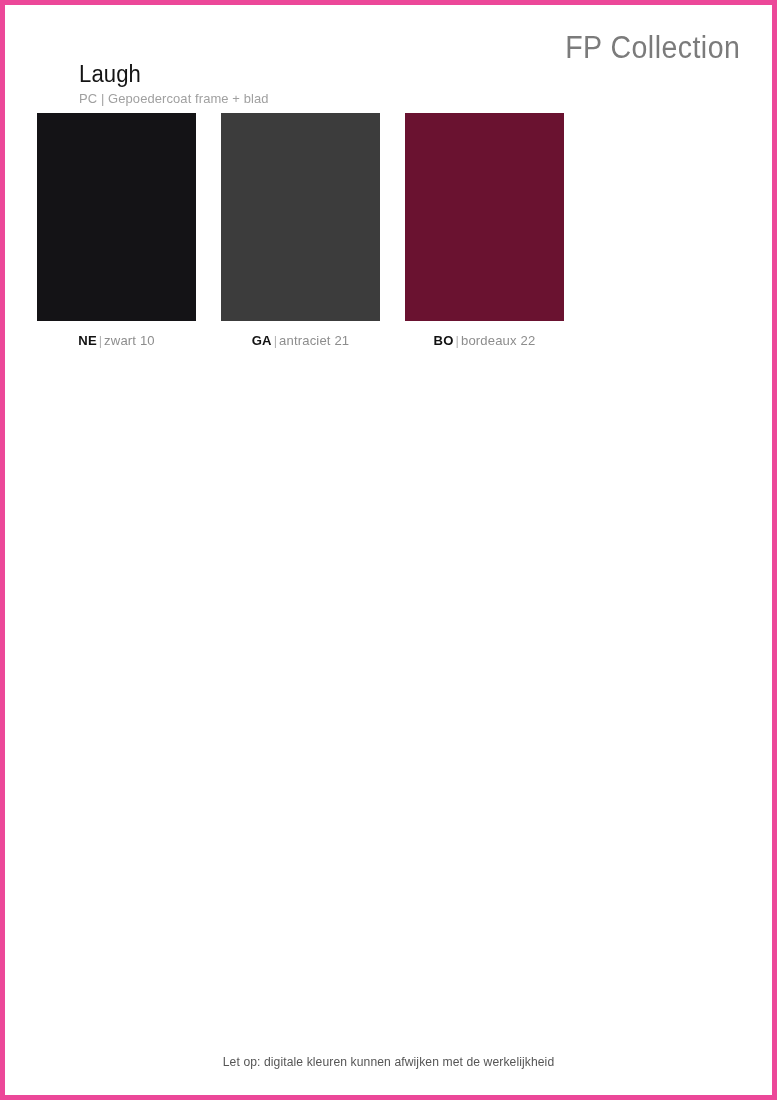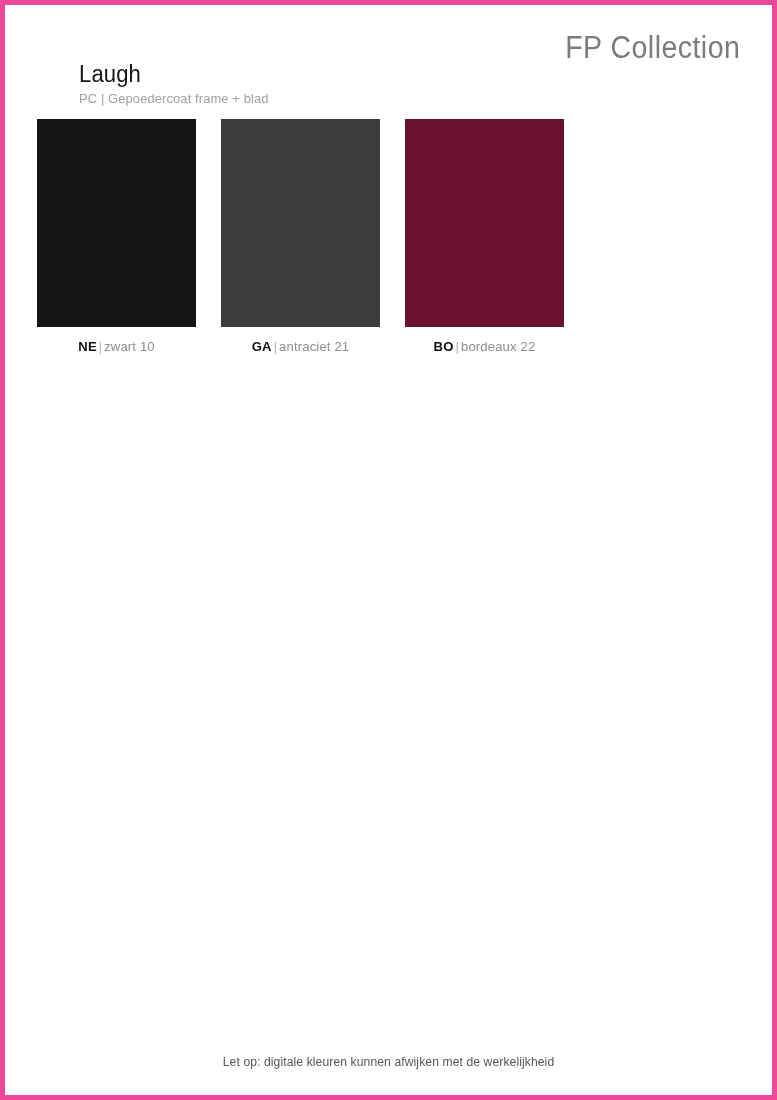--- a/index.html
+++ b/index.html
@@ -65,21 +65,21 @@
     letter-spacing: 0.1px;
     transform: scaleX(0.96);
     transform-origin: left center;
     white-space: nowrap;
   }
 
   
   .grid {
     position: absolute;
     left: 32px;
-    top: 114px;
+    top: 108px;
     width: 713px;
     display: grid;
     grid-template-columns: repeat(4, 159px);
     column-gap: 25px;
     row-gap: 0;
   }
   .swatch-cell {
     width: 159px;
   }
   .swatch-chip {

